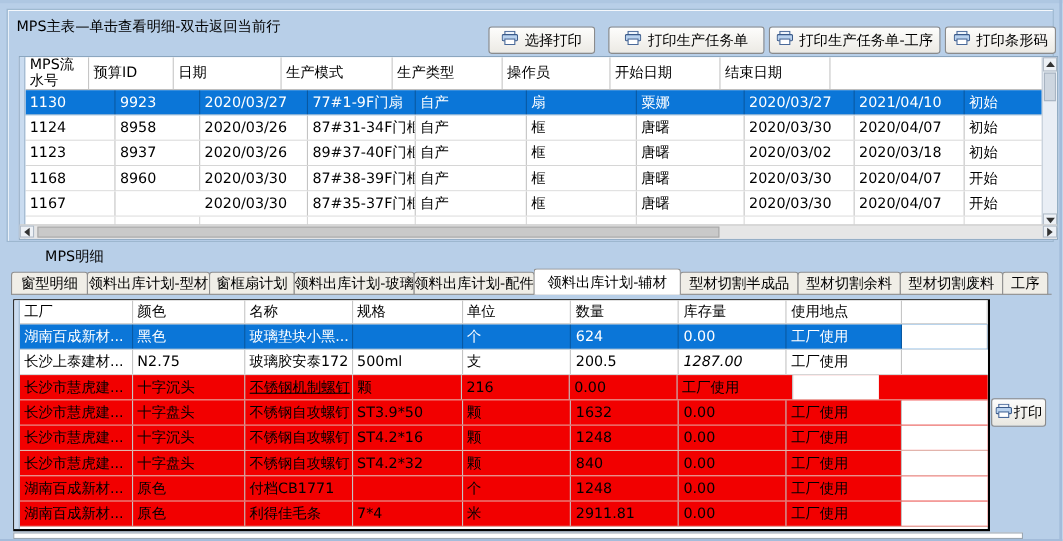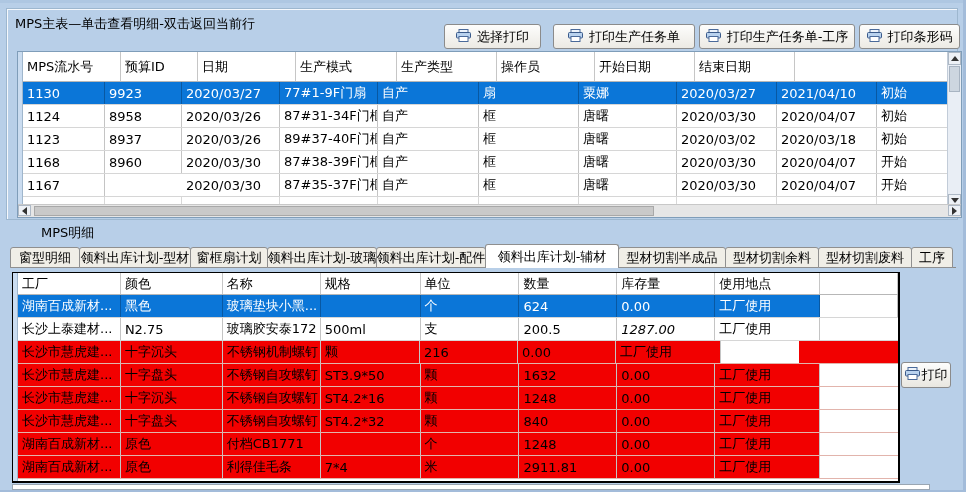--- a/index.html
+++ b/index.html
@@ -97,21 +97,21 @@
               <rect x="3" y="7.5" width="9" height="5" fill="#fff" stroke="#4a6a9a"></rect>
             </svg></span>
           <span>打印条形码</span>
         </div>
       </div>
 
     <div class="grid-wrap main">
       <div class="indicator"></div>
       <div class="grid-inner" id="main-grid">
           <div class="g-head" style="height: 30px;">
-            <div class="g-hcell" style="width: 98px;">MPS流水号</div>
+            <div class="g-hcell" style="width: 58px;">MPS流水号</div>
             <div class="g-hcell" style="width: 77px;">预算ID</div>
             <div class="g-hcell" style="width: 98px;">日期</div>
             <div class="g-hcell" style="width: 101px;">生产模式</div>
             <div class="g-hcell" style="width: 100px;">生产类型</div>
             <div class="g-hcell" style="width: 98px;">操作员</div>
             <div class="g-hcell" style="width: 100px;">开始日期</div>
             <div class="g-hcell" style="width: 100px;">结束日期</div>
           </div>
           <div class="g-row selected" style="height: 23px;">
             <div class="g-cell" style="width: 82px;">1130</div>
@@ -255,21 +255,21 @@
           <div class="g-cell" style="width: 100px;">500ml</div>
           <div class="g-cell" style="width: 99px;">支</div>
           <div class="g-cell" style="width: 98px;">200.5</div>
           <div class="g-cell" style="width: 98px; font-style: italic;">1287.00</div>
           <div class="g-cell" style="width: 105px;">工厂使用</div>
           <div class="g-cell plain" style="width: 78px;"></div>
         </div>
         <div class="g-row alert" style="height: 23px;">
           <div class="g-cell" style="width: 103px;">长沙市慧虎建...</div>
           <div class="g-cell" style="width: 102px;">十字沉头</div>
-          <div class="g-cell" style="width: 98px;">不锈钢机制螺钉</div>
+          <div class="g-cell" style="width: 98px; text-decoration: underline;">不锈钢机制螺钉</div>
           <div class="g-cell" style="width: 99px;">颗</div>
           <div class="g-cell" style="width: 98px;">216</div>
           <div class="g-cell" style="width: 98px;">0.00</div>
           <div class="g-cell" style="width: 105px;">工厂使用</div>
           <div class="g-cell plain" style="width: 78px;"></div>
         </div>
         <div class="g-row alert" style="height: 23px;">
           <div class="g-cell" style="width: 103px;">长沙市慧虎建...</div>
           <div class="g-cell" style="width: 102px;">十字盘头</div>
           <div class="g-cell" style="width: 98px;">不锈钢自攻螺钉</div>

